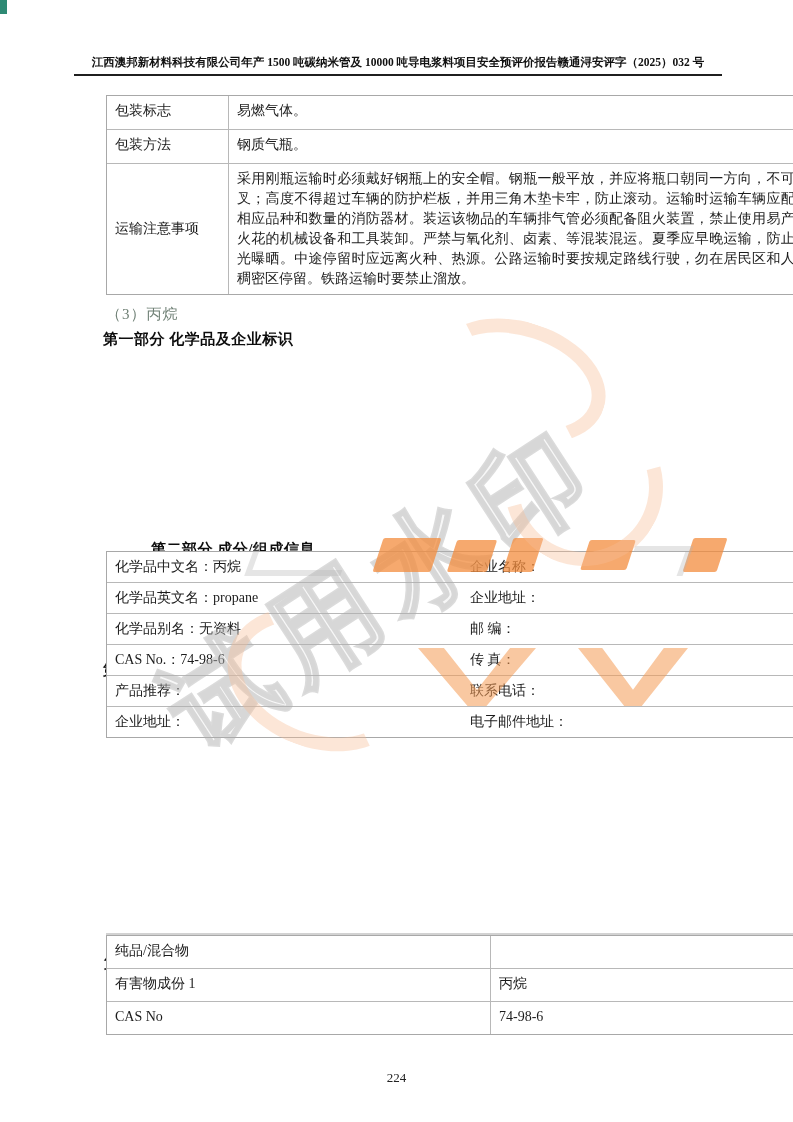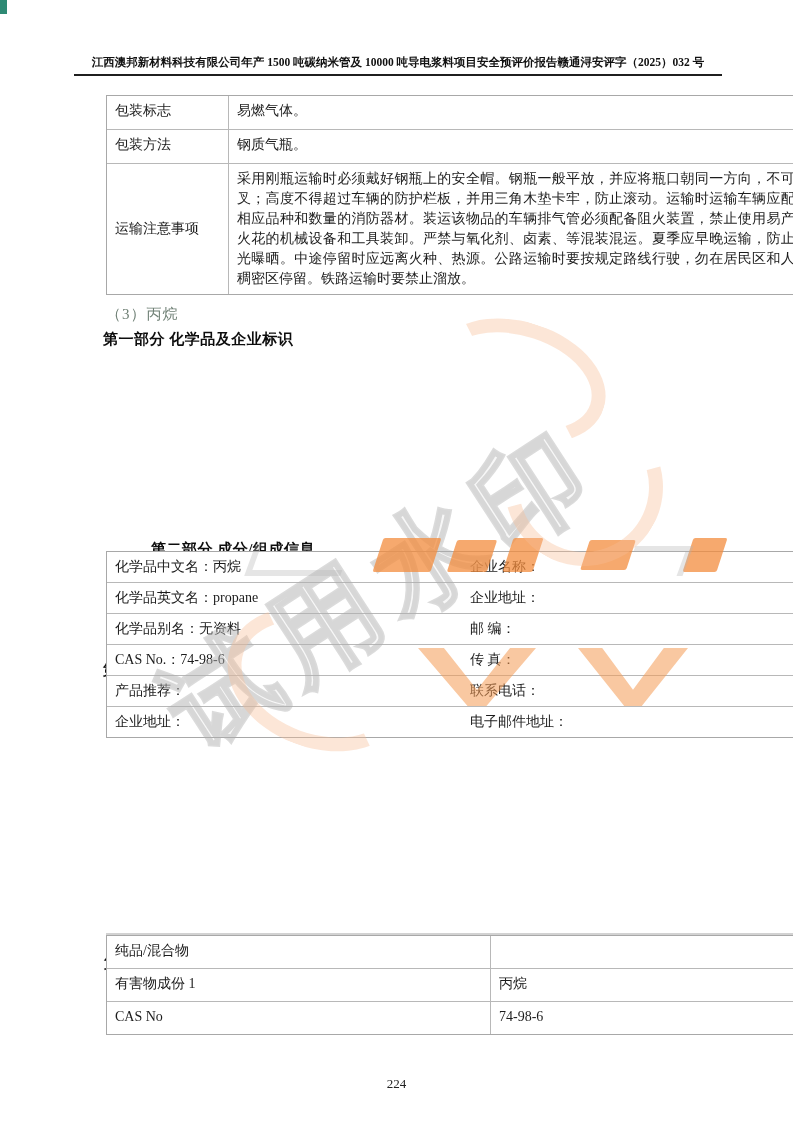--- a/index.html
+++ b/index.html
@@ -22,21 +22,21 @@
   .t1 .trow{grid-template-columns:122px 1fr;}
   .t1 .cell{min-height:33px;}
   .tp1 .trow{grid-template-columns:1fr 1fr;}
   .tp1 .cell{min-height:30px;padding:5px 8px;}
   .tp2 .trow{grid-template-columns:384px 1fr;}
   .tp2 .cell{min-height:32px;}
   
   .sub-title{font-size:15px;color:#6e7f74;letter-spacing:1px;}
   .sec-title{font-size:15px;font-weight:bold;color:#0d0d0d;letter-spacing:0.5px;}
   .gray-band{background:#d2d2d2;height:17px;}
-  .page-number{left:0;width:793px;text-align:center;font-size:13px;color:#222;margin-top:6px;}
+  .page-number{left:0;width:793px;text-align:center;font-size:13px;color:#222;}
   .corner{left:0;top:0;width:7px;height:14px;background:#2e8a74;}
   
   .wm{pointer-events:none;z-index:5;}
   .wm-diag{left:178px;top:648px;font-size:108px;font-weight:bold;letter-spacing:14px;
     color:rgba(190,190,190,0.12);-webkit-text-stroke:3px rgba(175,175,175,0.45);
     transform:rotate(-33deg);transform-origin:0 50%;white-space:nowrap;
     font-family:"Liberation Sans","DejaVu Sans",sans-serif;}
   .wm-chip{background:rgba(243,140,62,0.75);transform:skewX(-18deg);border-radius:2px;}
   .wm-frag{border:6px solid rgba(180,180,180,0.35);}
   .wm-v{background:rgba(244,154,84,0.55);

